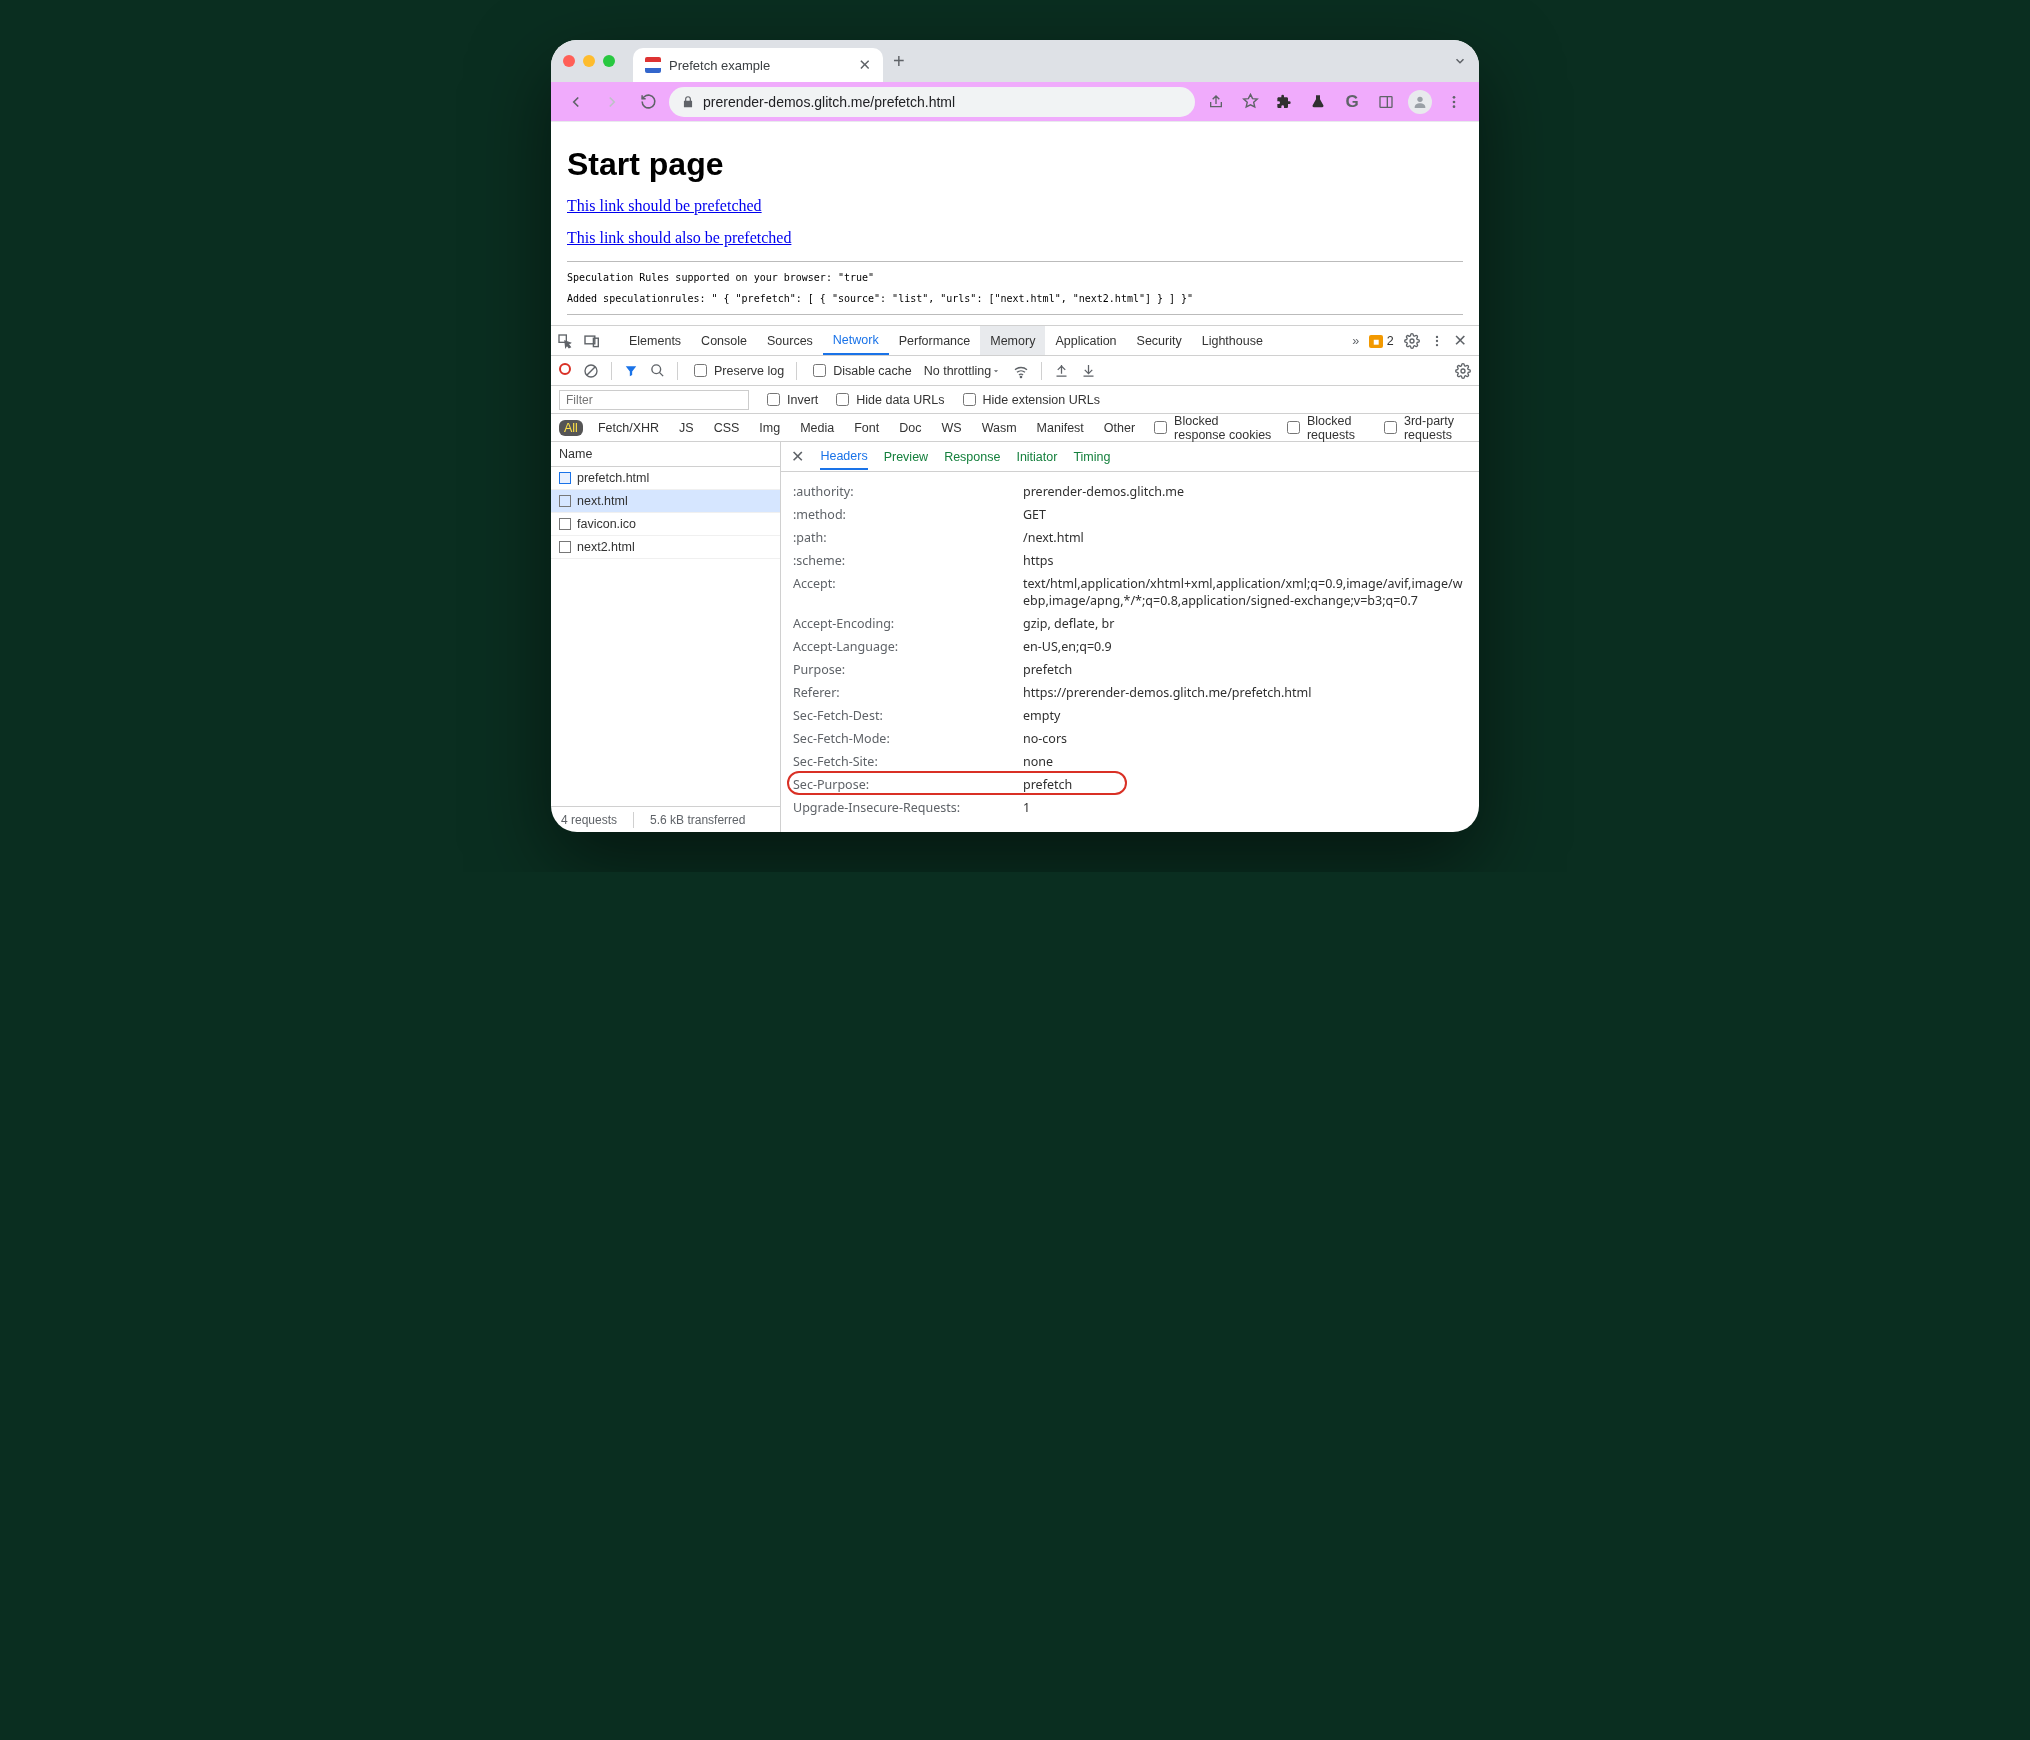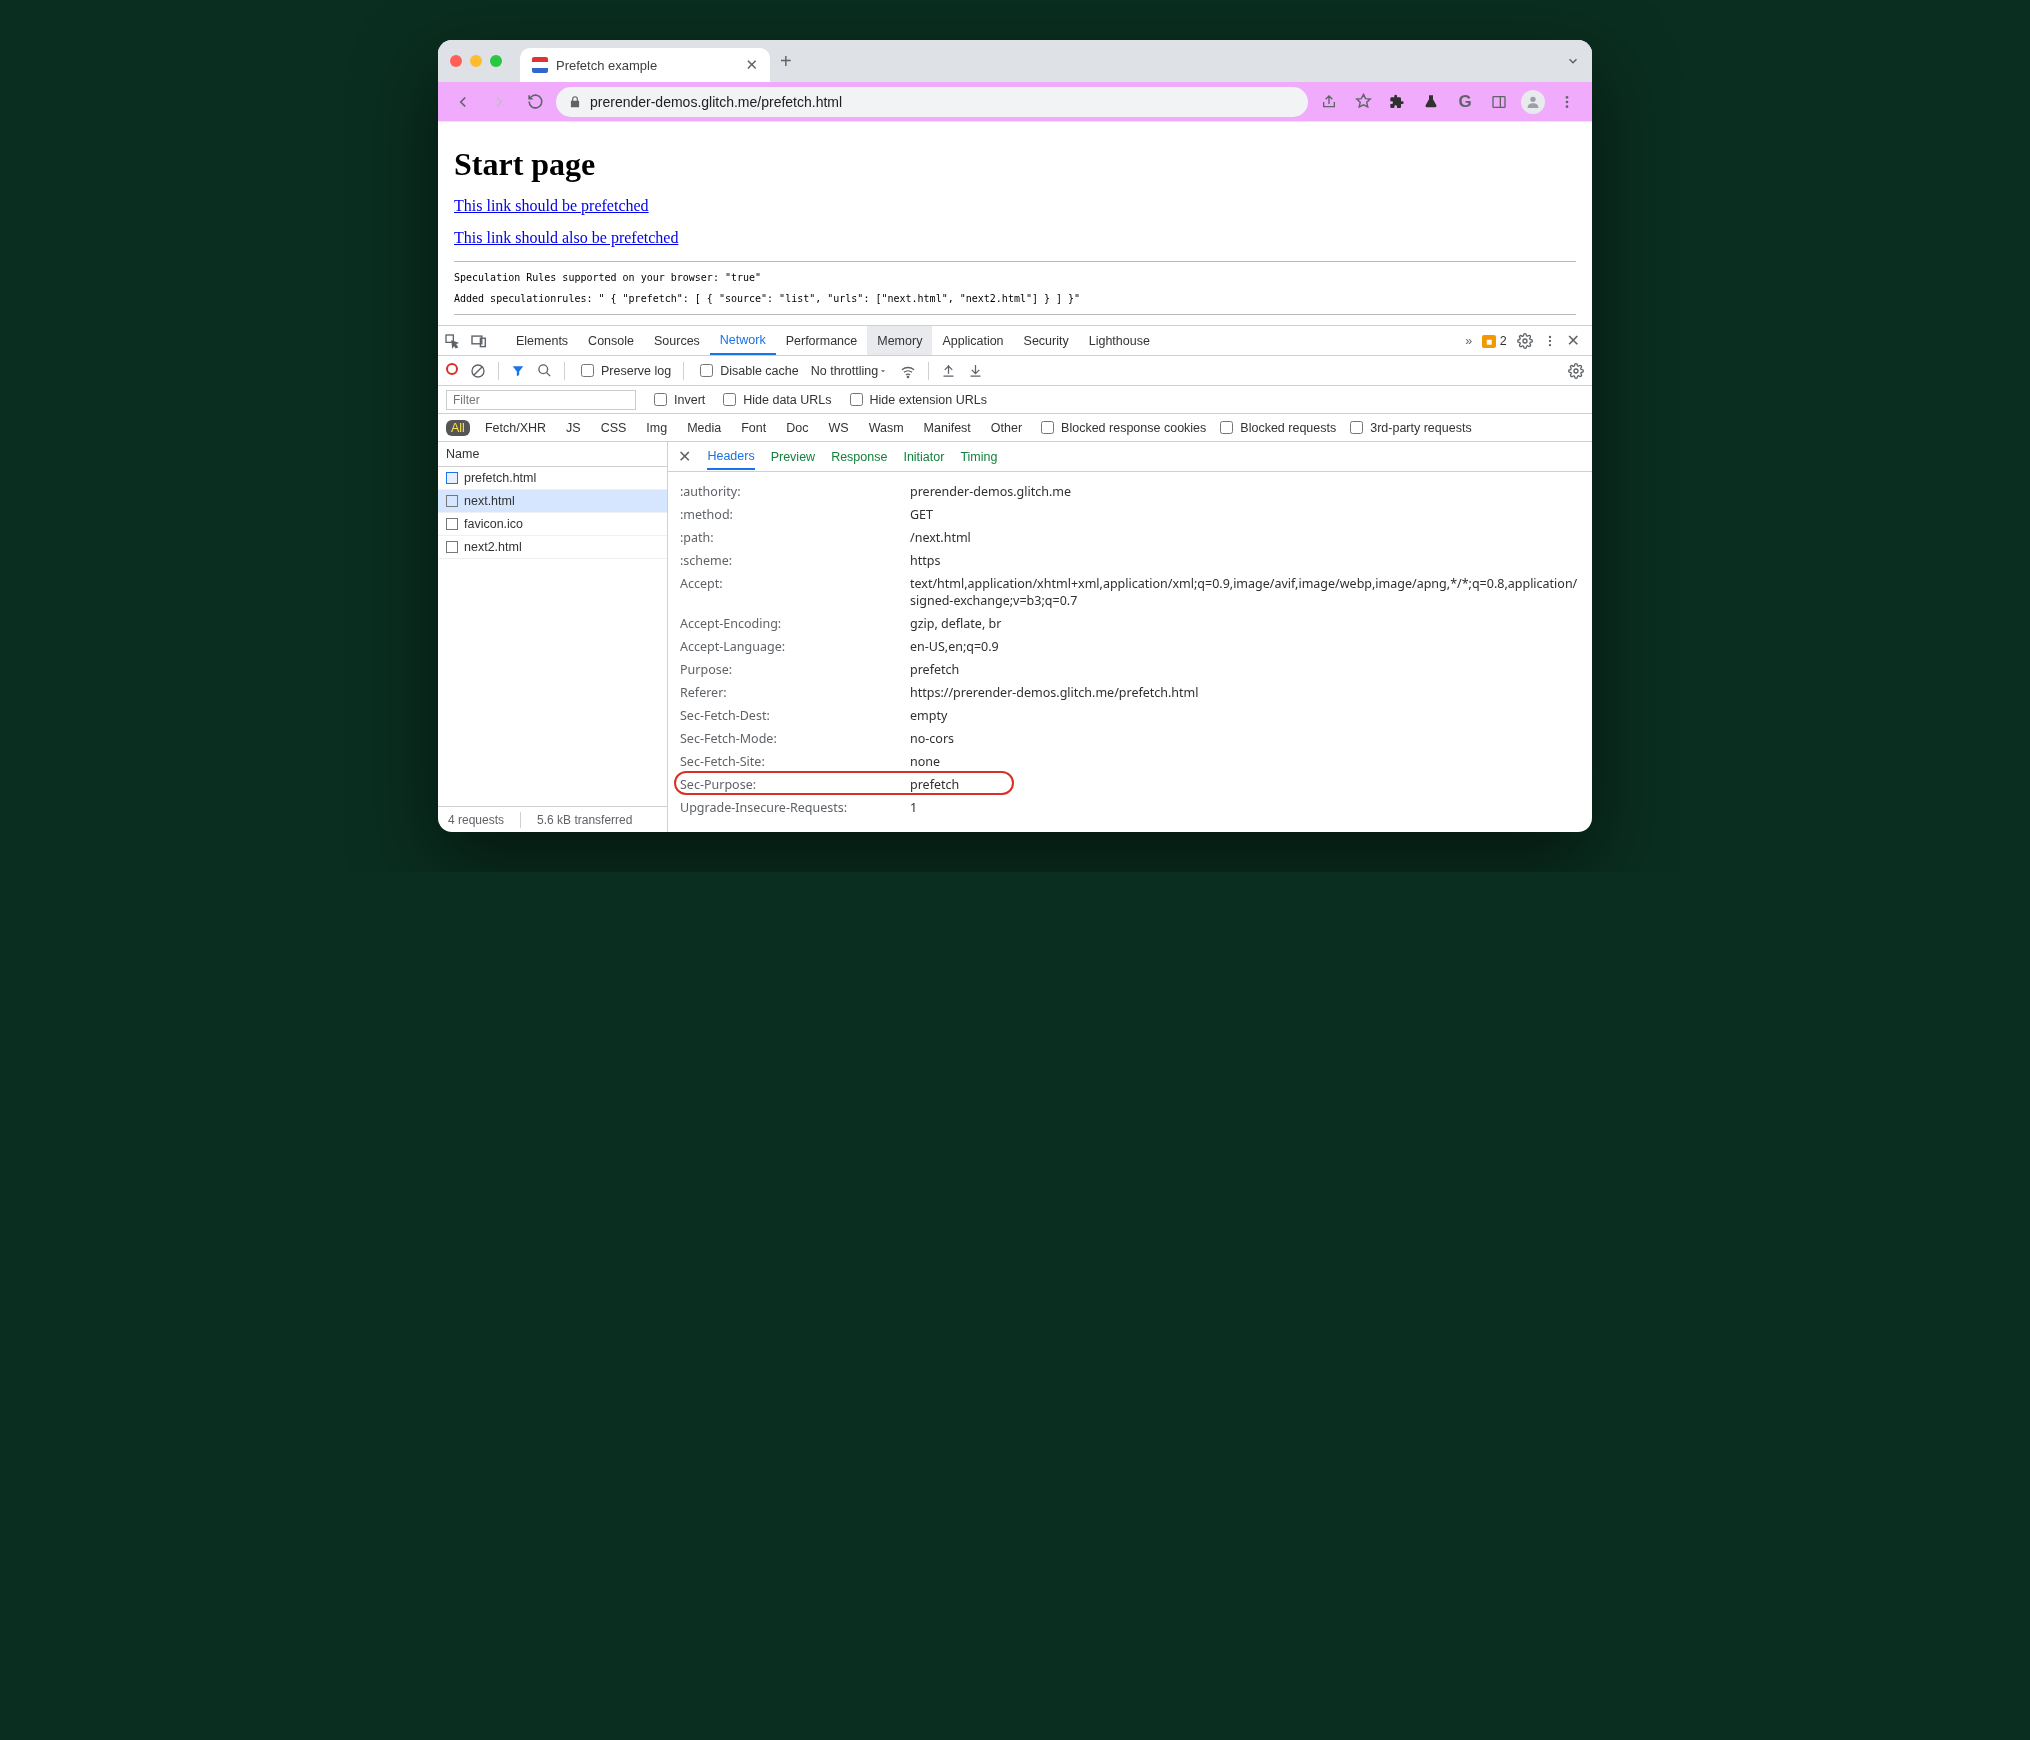--- a/index.html
+++ b/index.html
@@ -6,23 +6,23 @@
   body {
     margin: 0;
     background: #0a2e20;
     font-family: -apple-system, BlinkMacSystemFont, "Segoe UI", Arial, sans-serif;
     display: flex;
     align-items: flex-start;
     justify-content: center;
     padding: 40px;
   }
   .window {
-    width: 1154px;
+    width: 928px;
     background: #fff;
-    border-radius: 14px;
+    border-radius: 26px;
     overflow: hidden;
     box-shadow: 0 30px 80px rgba(0,0,0,0.5);
   }
   
   .tabstrip {
     background: #dee1e6;
     height: 42px;
     display: flex;
     align-items: center;
     padding: 0 12px;
@@ -83,21 +83,21 @@
     font-size: 14px;
   }
   .lock { font-size: 13px; color: #5f6368; }
   .tactions { display: flex; gap: 4px; align-items: center; }
   .avatar {
     width: 24px; height: 24px; border-radius: 50%;
     background: #e8eaed; display: flex; align-items: center; justify-content: center;
   }
   
   .page { padding: 12px 16px 0 16px; }
-  .page h1 { font-family: Liberation Serif, serif; font-size: 32px; margin: 12px 0; font-weight: bold; }
+  .page h1 { font-family: Liberation Sans, sans-serif; font-size: 32px; margin: 12px 0; font-weight: bold; }
   .page a { color: #0000ee; text-decoration: underline; font-family: Georgia, 'Times New Roman', serif; font-size: 16px; }
   .page p.lk { margin: 14px 0; }
   .page hr { border: none; border-top: 1px solid #bbb; margin: 10px 0; }
   .mono { font-family: ui-monospace, Menlo, Consolas, monospace; font-size: 10px; margin: 10px 0; white-space: pre-wrap; }
   
   .devtools {
     border-top: 1px solid #d0d0d0;
     font-size: 12.5px;
     color: #333;
   }

